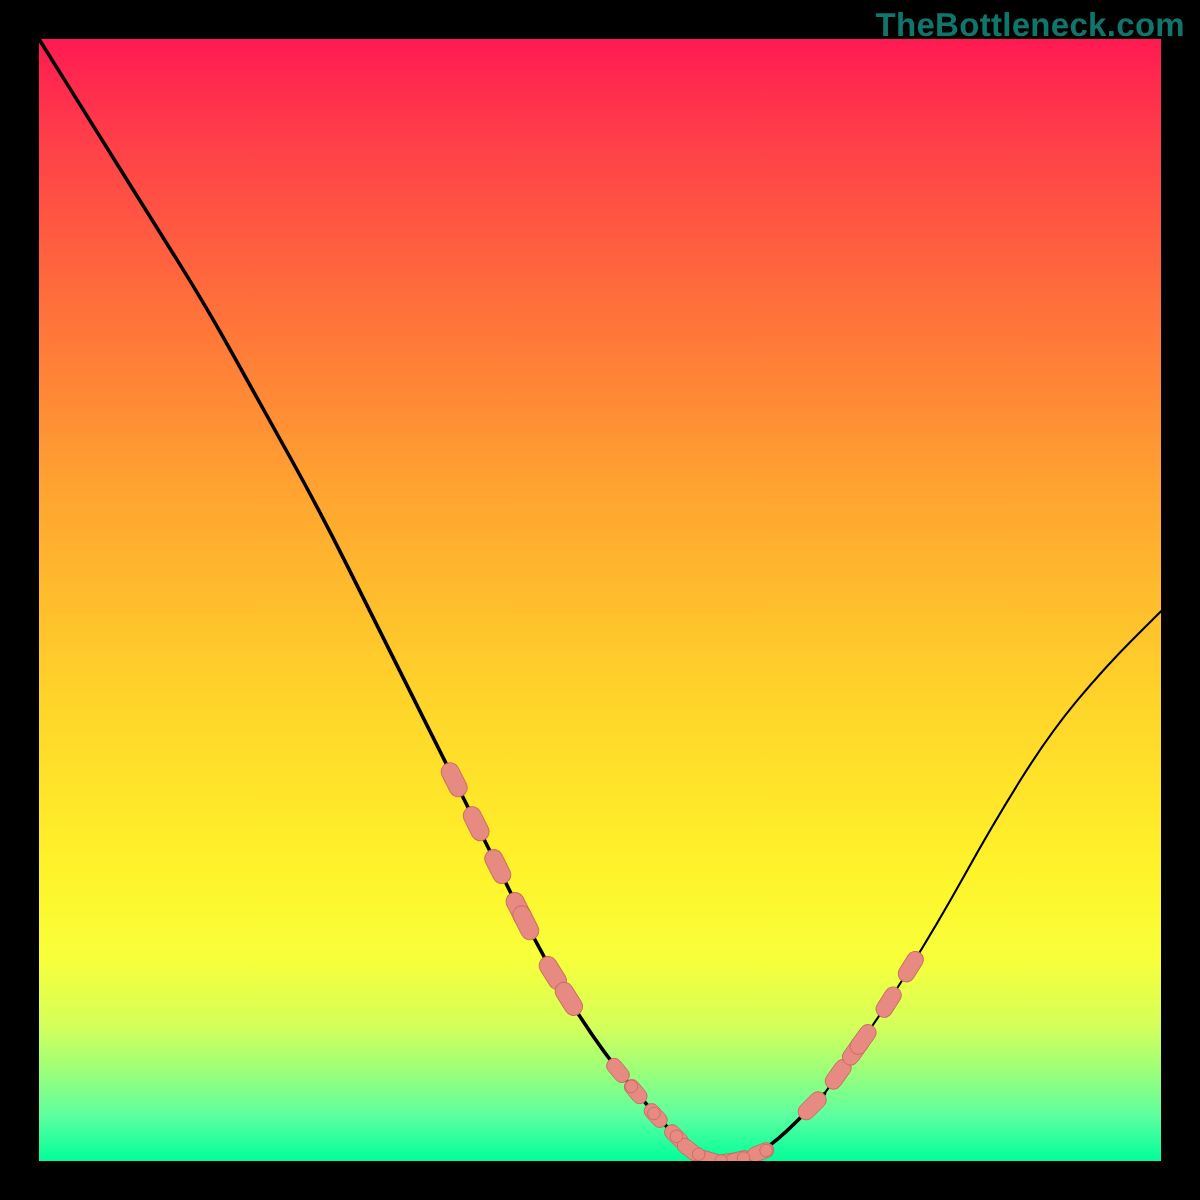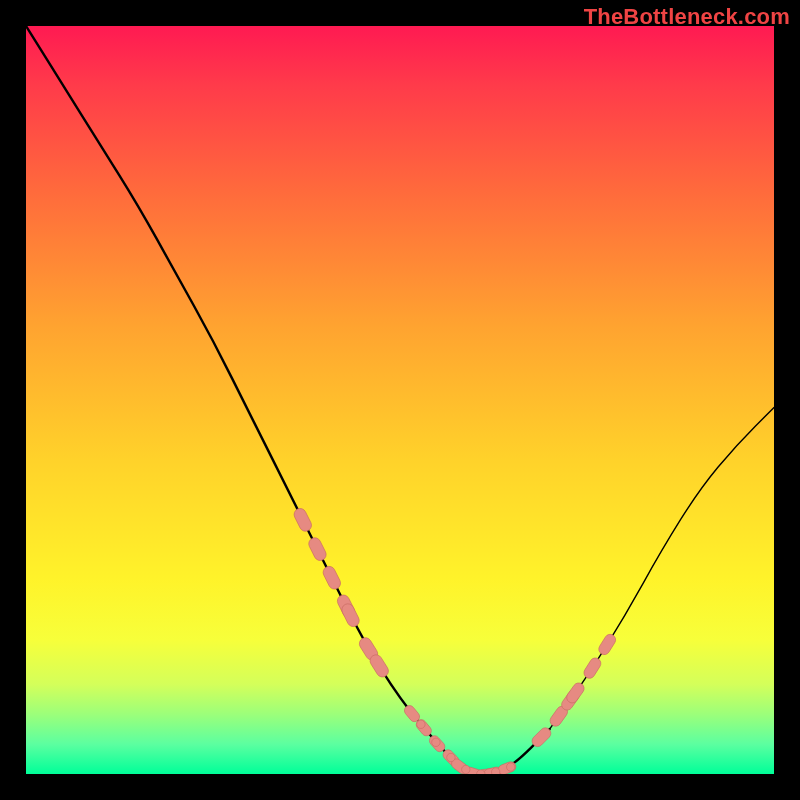--- a/index.html
+++ b/index.html
@@ -38,21 +38,21 @@
       #00ff99 100%
     );
   }
   .watermark {
     position: absolute;
     top: 4px;
     right: 10px;
     font-family: Arial, Helvetica, sans-serif;
     font-size: 22px;
     font-weight: bold;
-    color: #ef4444;
+    color: #0f766e;
     letter-spacing: 0.2px;
     user-select: none;
   }
   svg.curve {
     position: absolute;
     left: 26px;
     top: 26px;
     width: 748px;
     height: 748px;
     pointer-events: none;

